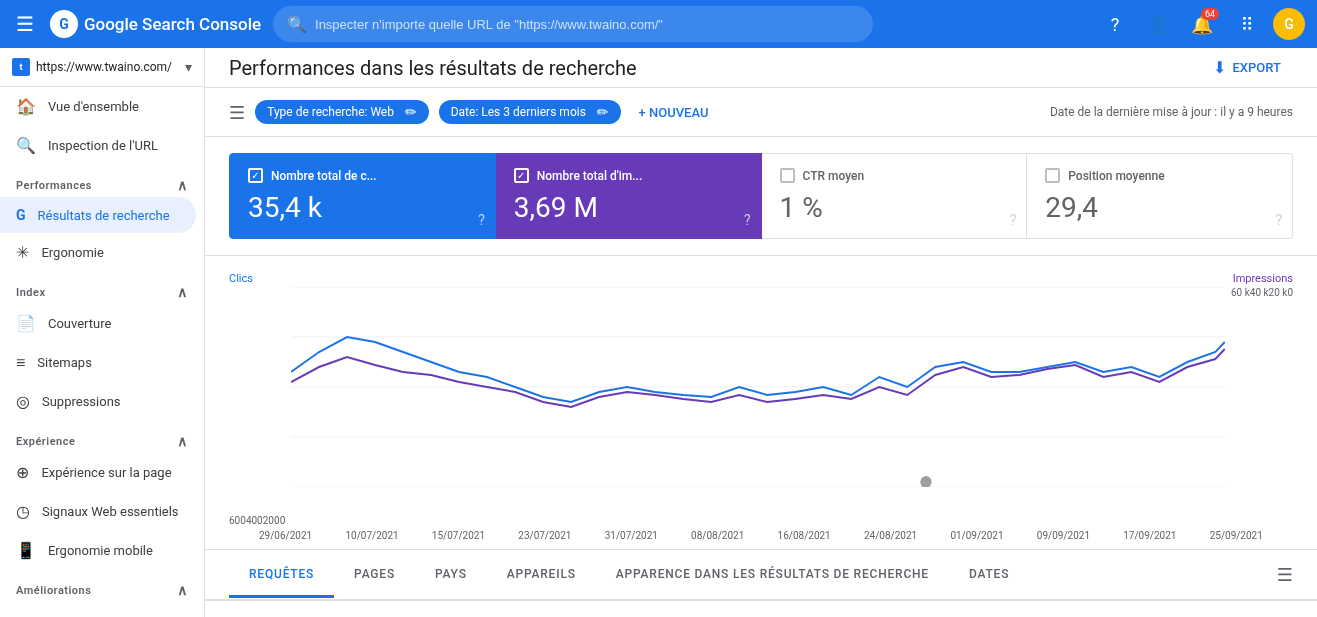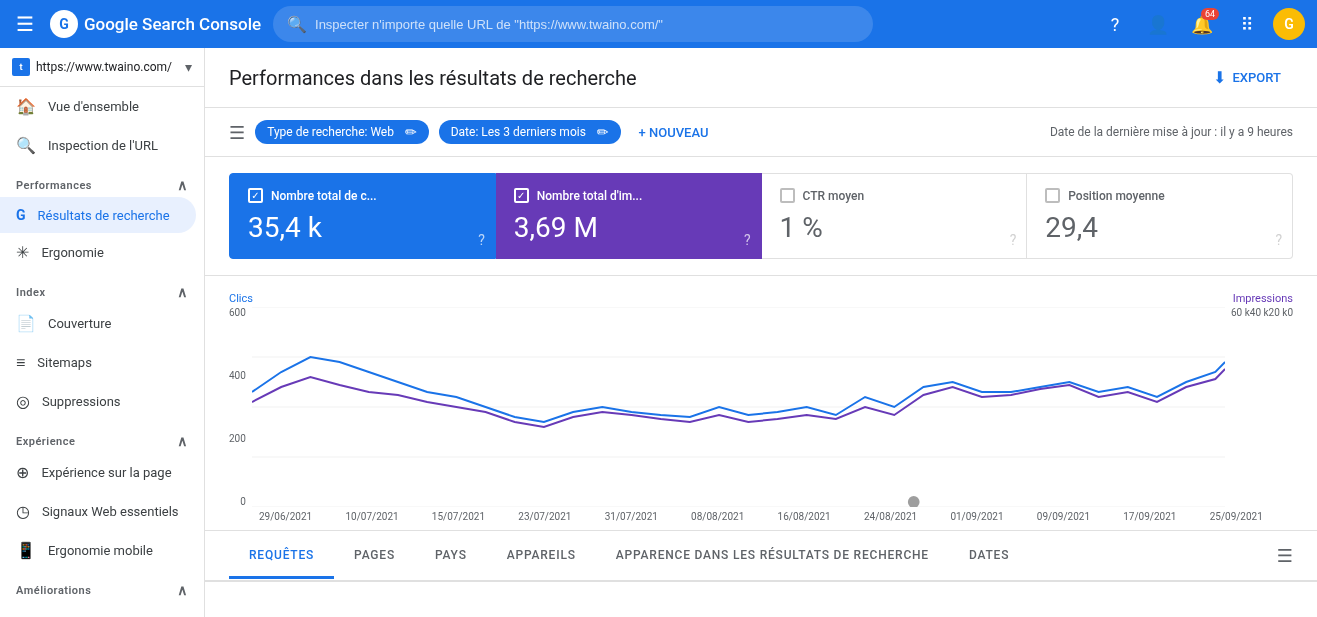--- a/index.html
+++ b/index.html
@@ -57,21 +57,21 @@
       padding: 12px 16px 4px; font-size: 11px; font-weight: 600; color: #5f6368; letter-spacing: 0.5px; cursor: pointer;
     }
     .sidebar-section-header .chevron { font-size: 14px; }
 
     
     .main { flex: 1; overflow-y: auto; background: #fff; }
 
     
     .page-header {
       display: flex; align-items: center; justify-content: space-between;
-      padding: 14px 24px; border-bottom: 1px solid #e0e0e0;
+      padding: 4px 24px; border-bottom: 1px solid #e0e0e0;
     }
     .page-title { font-size: 20px; font-weight: 400; color: #202124; }
     .export-btn {
       display: flex; align-items: center; gap: 6px; color: #1a73e8; font-size: 13px;
       font-weight: 500; cursor: pointer; padding: 6px 12px; border-radius: 4px;
     }
 
     
     .filters-bar {
       display: flex; align-items: center; padding: 12px 24px; gap: 10px; border-bottom: 1px solid #e0e0e0;
@@ -280,21 +280,21 @@
       </div>
     </div>
 
     <div class="chart-area">
       <div style="display:flex;justify-content:space-between;margin-bottom:2px;">
         <span style="color:#1a73e8;font-size:11px;">Clics</span>
         <span style="color:#673ab7;font-size:11px;">Impressions</span>
       </div>
       <div style="display:flex;gap:0;">
 
-        <div style="display:flex;flex-direction:column;justify-content:space-between;align-items:flex-end;padding-right:6px;height:200px;font-size:10px;color:#5f6368;">
+        <div style="display:flex;flex-direction:row;justify-content:space-between;align-items:flex-end;padding-right:6px;height:200px;font-size:10px;color:#5f6368;margin-top:39px;">
           <span>600</span>
           <span>400</span>
           <span>200</span>
           <span>0</span>
         </div>
 
         <div style="flex:1;position:relative;">
           <svg viewBox="0 0 1000 200" preserveAspectRatio="none" style="width:100%;height:200px;display:block;">
 
             <line x1="0" y1="0" x2="1000" y2="0" stroke="#e0e0e0" stroke-width="0.5"></line>

